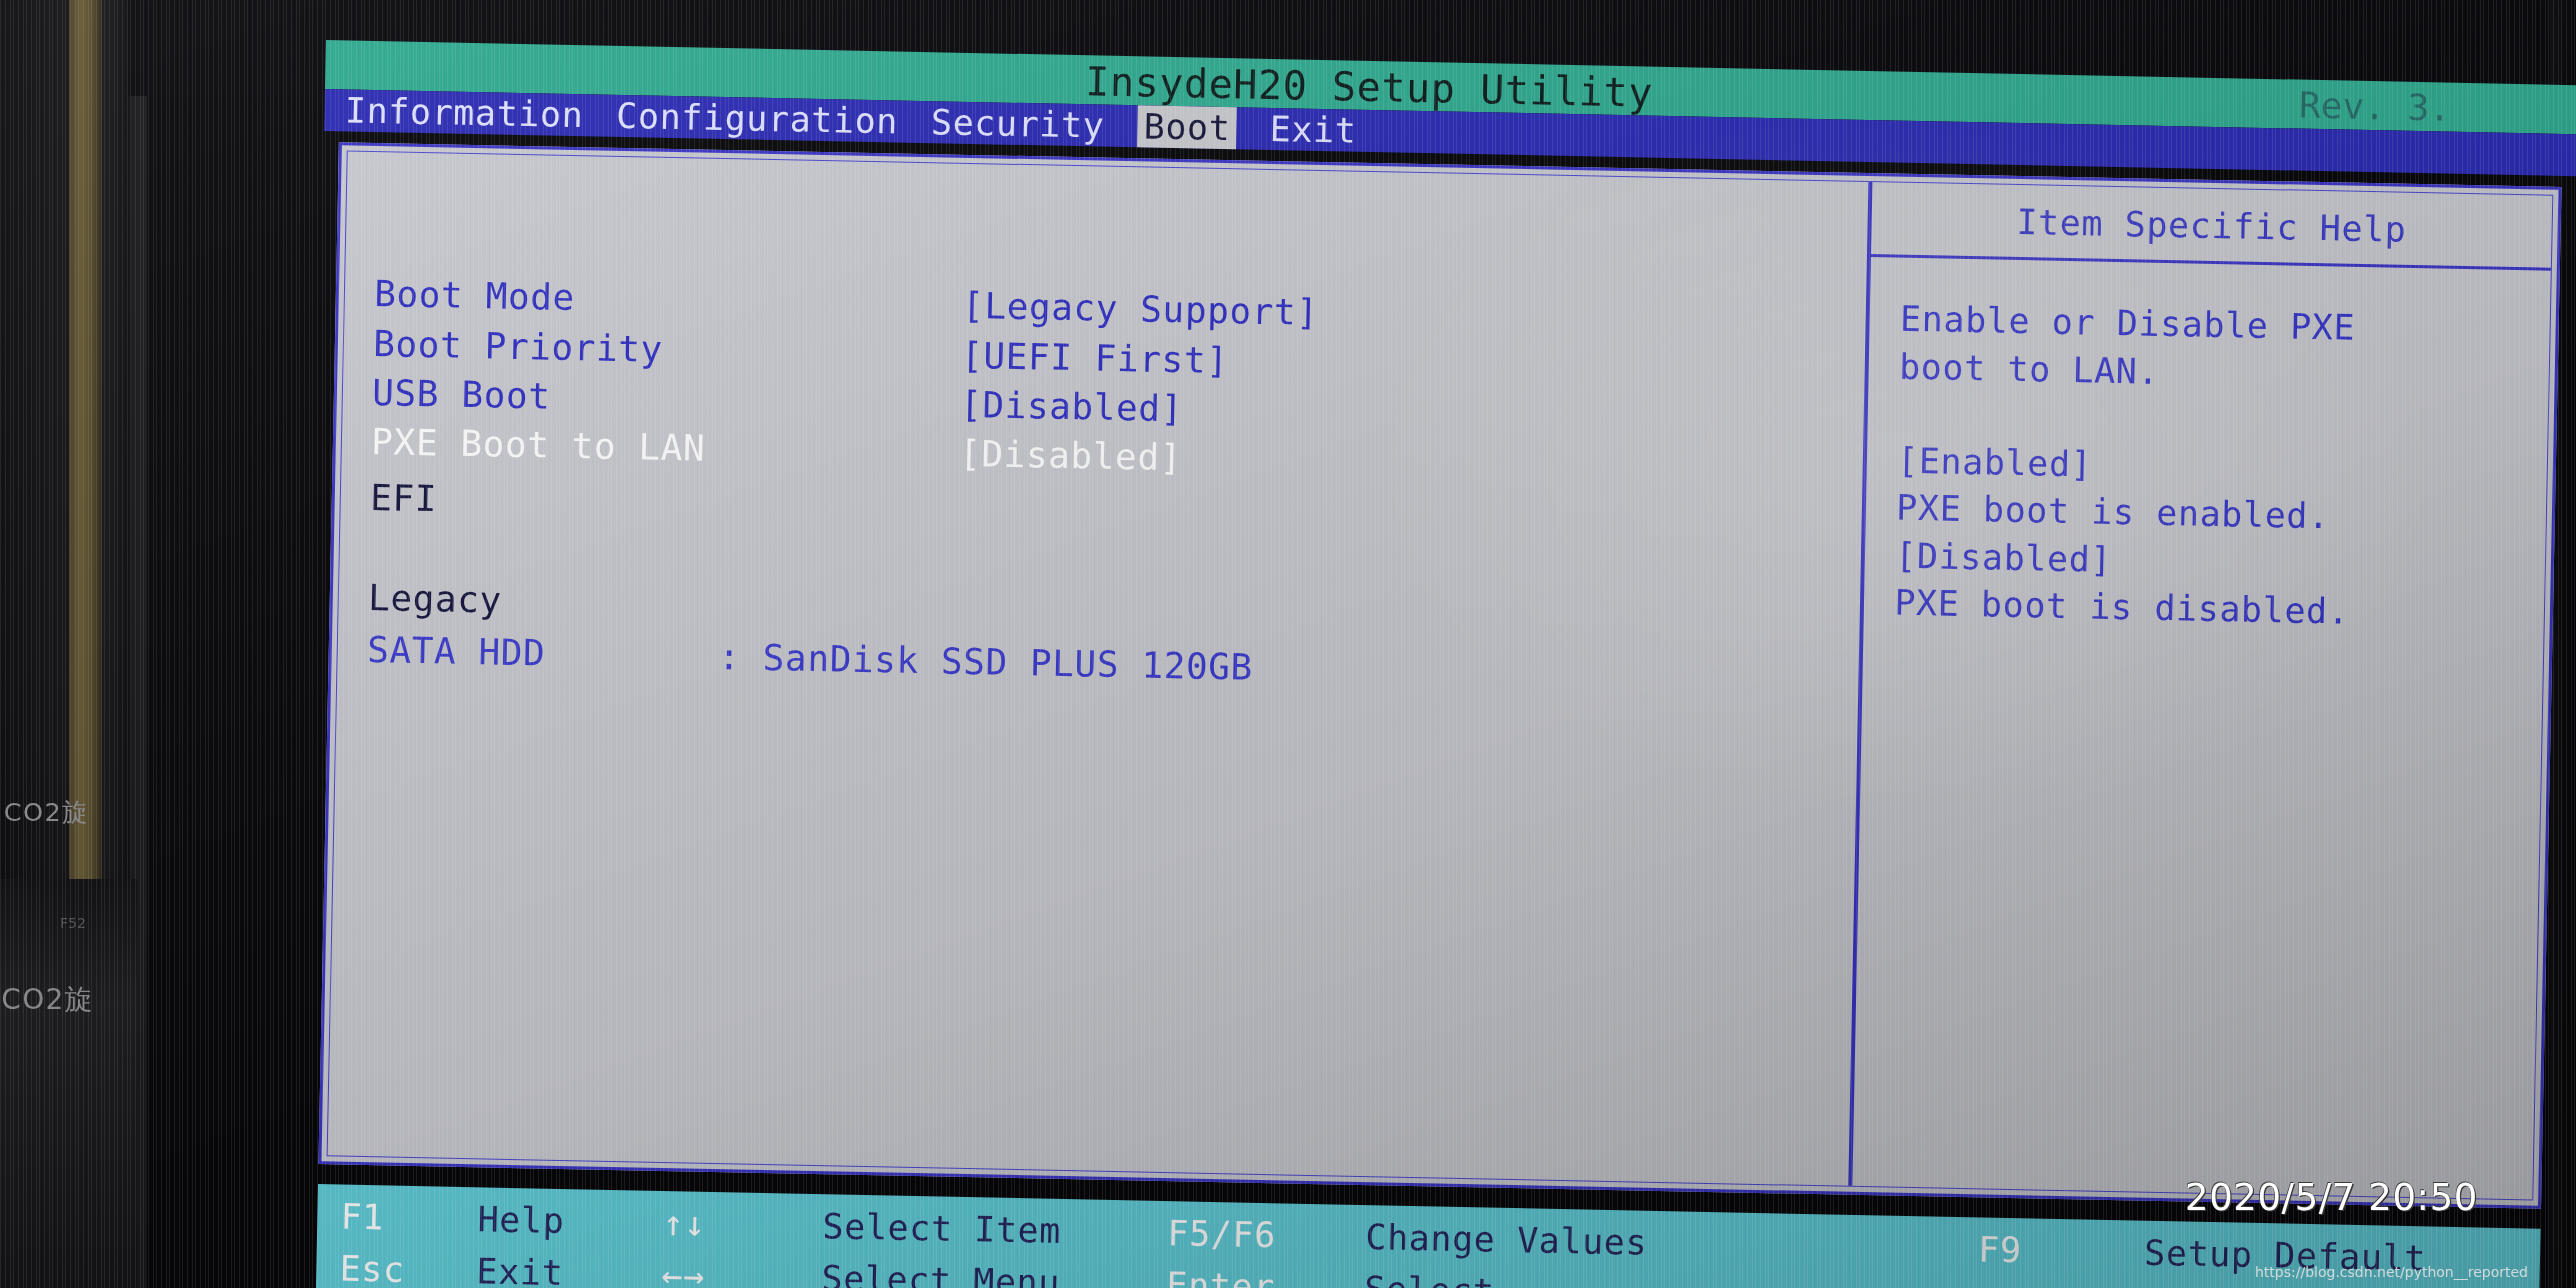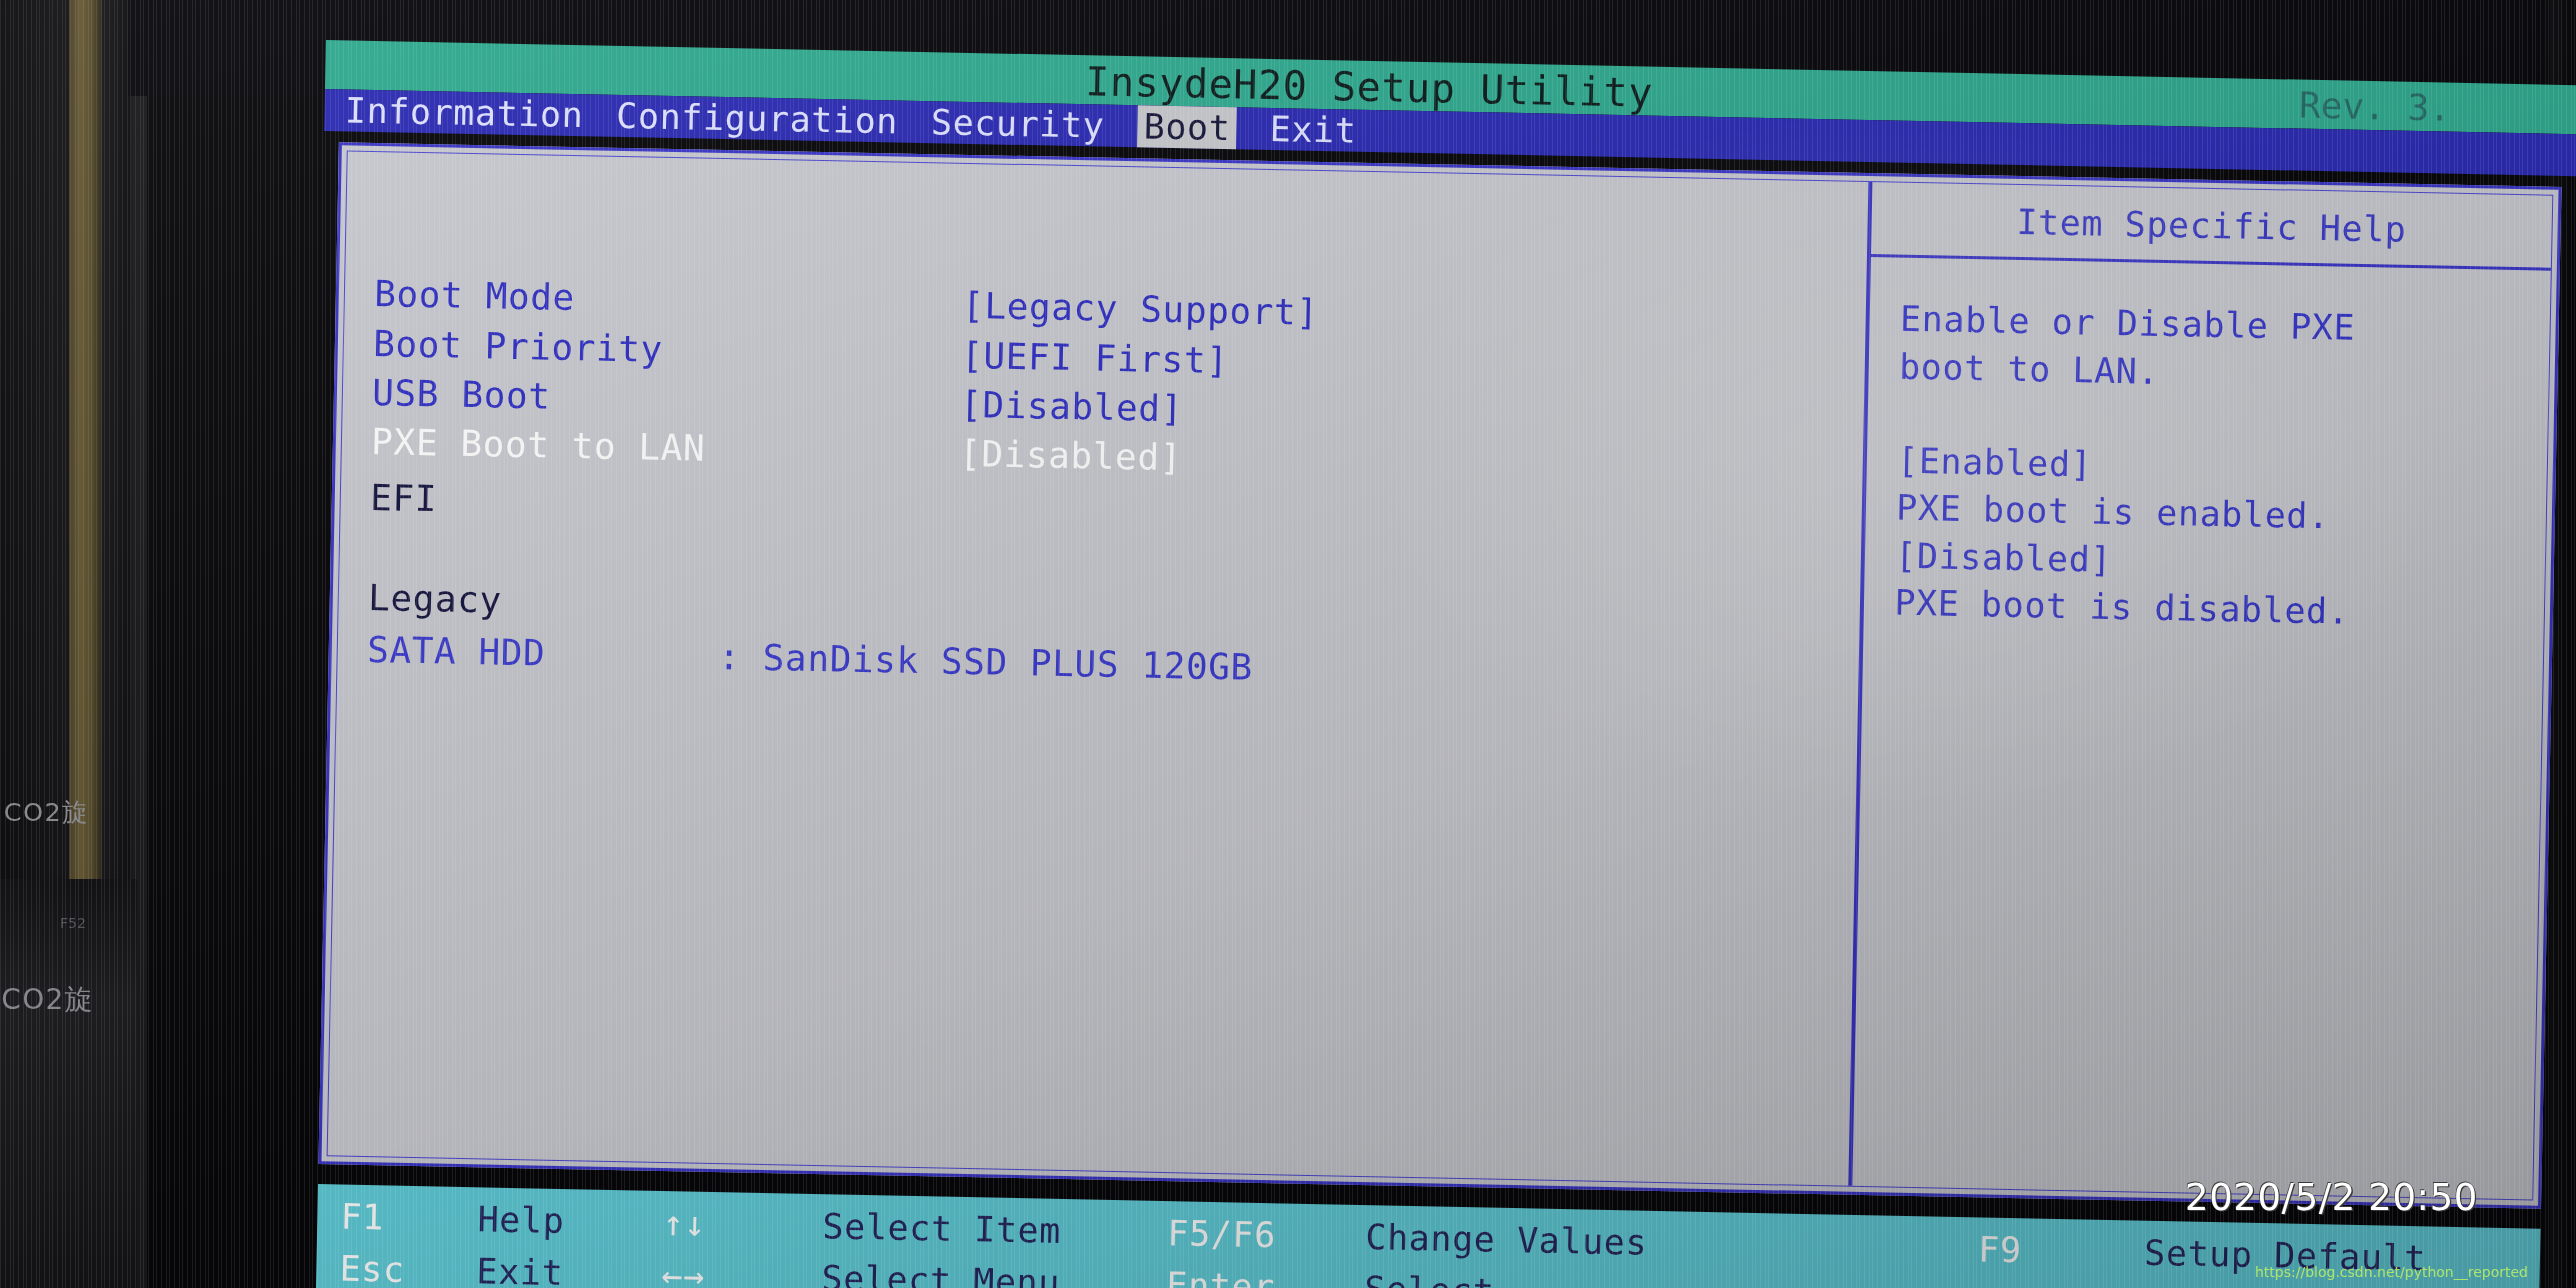--- a/index.html
+++ b/index.html
@@ -81,21 +81,21 @@
   .footer{position:absolute;left:15.3px;top:1144px;width:2223px;height:128px;
       background:#5fcdd9;overflow:hidden;}
   .fitem{position:absolute;white-space:nowrap;font-size:35px;letter-spacing:0.6px;}
   .fkey{color:#ffffff;}
   .fdesc{color:#26265f;}
 
   
   .timestamp{position:absolute;left:2185px;top:1176px;font-size:37px;color:#fff;
       font-family:"DejaVu Sans","Liberation Sans",sans-serif;letter-spacing:0.6px;
       text-shadow:1.3px 1.3px 0 #3a3a3a,-0.6px -0.6px 0 #3a3a3a;white-space:nowrap;z-index:40;}
-  .watermark{position:absolute;left:2255px;top:1264px;font-size:14px;color:#bef264;
+  .watermark{position:absolute;left:2255px;top:1264px;font-size:14px;color:#e5e5e5;
       font-family:"DejaVu Sans","Liberation Sans",sans-serif;opacity:.85;
       white-space:nowrap;z-index:40;}
 
   
   .sheen{position:absolute;inset:0;pointer-events:none;z-index:30;
       background:
         radial-gradient(ellipse 894px 575px at 74% 36%,rgba(255,255,255,.10),rgba(255,255,255,0) 62%),
         linear-gradient(160deg,rgba(255,255,255,.05) 0%,rgba(0,0,0,.10) 58%,rgba(0,0,0,.26) 100%);}
   .scan{position:absolute;inset:0;pointer-events:none;z-index:31;opacity:.16;
       background:repeating-linear-gradient(90deg,rgba(255,255,255,.55) 0 0.6px,rgba(0,0,0,0) 0.6px 2.6px);}
@@ -178,19 +178,19 @@
         <div class="fitem fkey" style="left: 345px; top: 64px;">←→</div>
         <div class="fitem fdesc" style="left: 505px; top: 64px;">Select Menu</div>
         <div class="fitem fkey" style="left: 850px; top: 64px;">Enter</div>
         <div class="fitem fdesc" style="left: 1048px; top: 64px;">Select</div>
         <div class="fitem fkey" style="left: 1661px; top: 64px;">F10</div>
         <div class="fitem fdesc" style="left: 1827px; top: 64px;">Save and Exit</div>
       </div>
 
   </div>
 
-  <div class="timestamp">2020/5/2 20:50</div>
+  <div class="timestamp">2020/5/7 20:50</div>
   <div class="watermark">https://blog.csdn.net/python__reported</div>
 
   <div class="sheen"></div>
   <div class="scan"></div>
 </div>
 
 
 </body></html>

